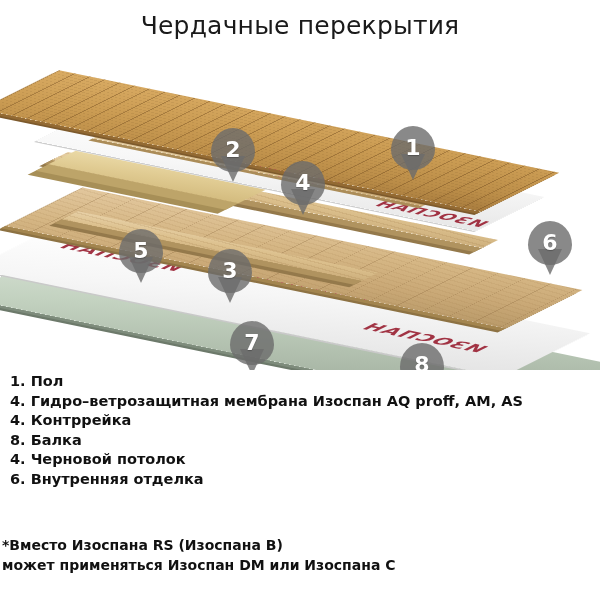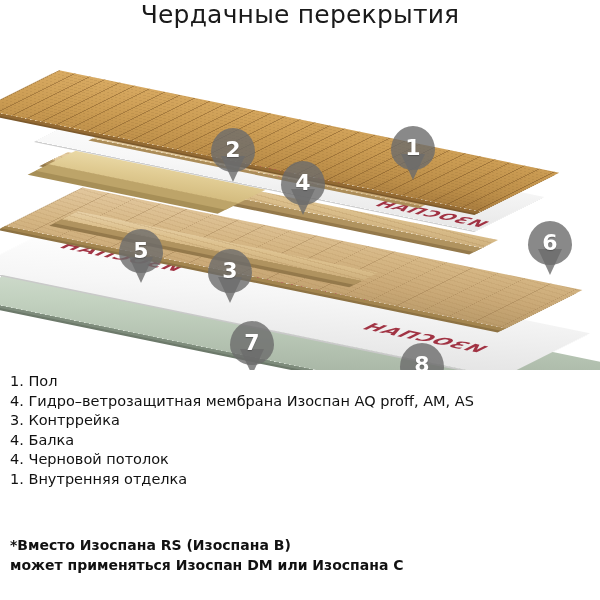--- a/index.html
+++ b/index.html
@@ -15,21 +15,21 @@
     font-family: "Liberation Sans", "DejaVu Sans", sans-serif;
     color: #111111;
     position: relative;
   }
 
   
   .title-bar {
     width: 600px;
     height: 40px;
     display: flex;
-    align-items: flex-start;
+    align-items: flex-end;
     justify-content: center;
     background: #ffffff;
   }
   .page-title {
     font-size: 25px;
     font-weight: 400;
     letter-spacing: 0.2px;
     color: #1a1a1a;
     white-space: nowrap;
     font-family: "DejaVu Sans", sans-serif;
@@ -237,29 +237,29 @@
 
   
   .legend {
     position: absolute;
     left: 10px;
     top: 372px;
     width: 584px;
   }
   .legend-item {
     font-size: 14.5px;
-    font-weight: 400;
+    font-weight: 700;
     line-height: 19.5px;
     color: #111111;
     white-space: nowrap;
     font-family: "DejaVu Sans", sans-serif;
   }
   .footnote {
     position: absolute;
-    left: 10px;
+    left: 2px;
     top: 536px;
     width: 584px;
   }
   .footnote-line {
     font-size: 14px;
     font-weight: 700;
     line-height: 19.5px;
     color: #111111;
     white-space: nowrap;
     font-family: "DejaVu Sans", sans-serif;
@@ -344,22 +344,22 @@
       <div class="pin-shape"></div>
       <div class="pin-num">8</div>
     </div>
 
   </div>
 </div>
 
 <div class="legend">
   <div class="legend-item">1. Пол</div>
   <div class="legend-item">4. Гидро–ветрозащитная мембрана Изоспан AQ proff, AM, AS</div>
-  <div class="legend-item">3. Контррейка</div>
-  <div class="legend-item">4. Балка</div>
+  <div class="legend-item">4. Контррейка</div>
+  <div class="legend-item">8. Балка</div>
   <div class="legend-item">4. Черновой потолок</div>
-  <div class="legend-item">1. Внутренняя отделка</div>
+  <div class="legend-item">6. Внутренняя отделка</div>
 </div>
 
 <div class="footnote">
   <div class="footnote-line">*Вместо Изоспана RS (Изоспана B)</div>
   <div class="footnote-line">может применяться Изоспан DM или Изоспана C</div>
 </div>
 
 </body></html>

